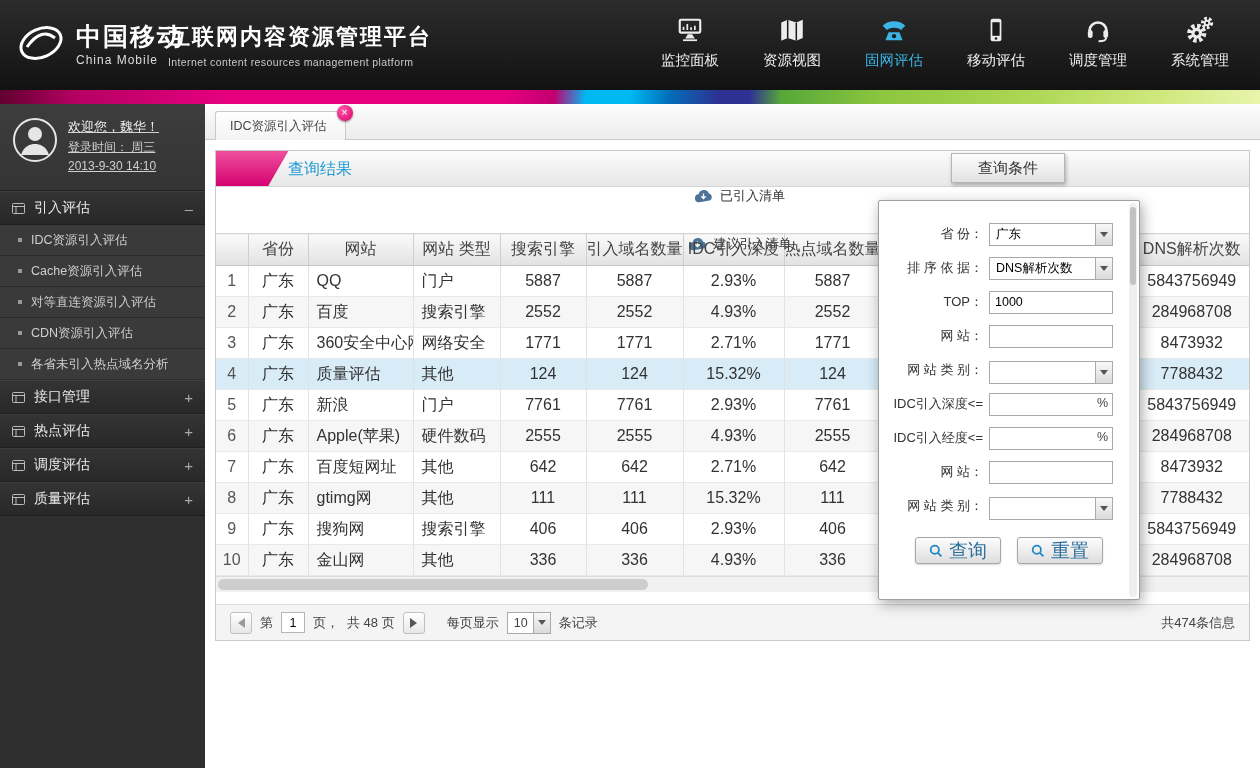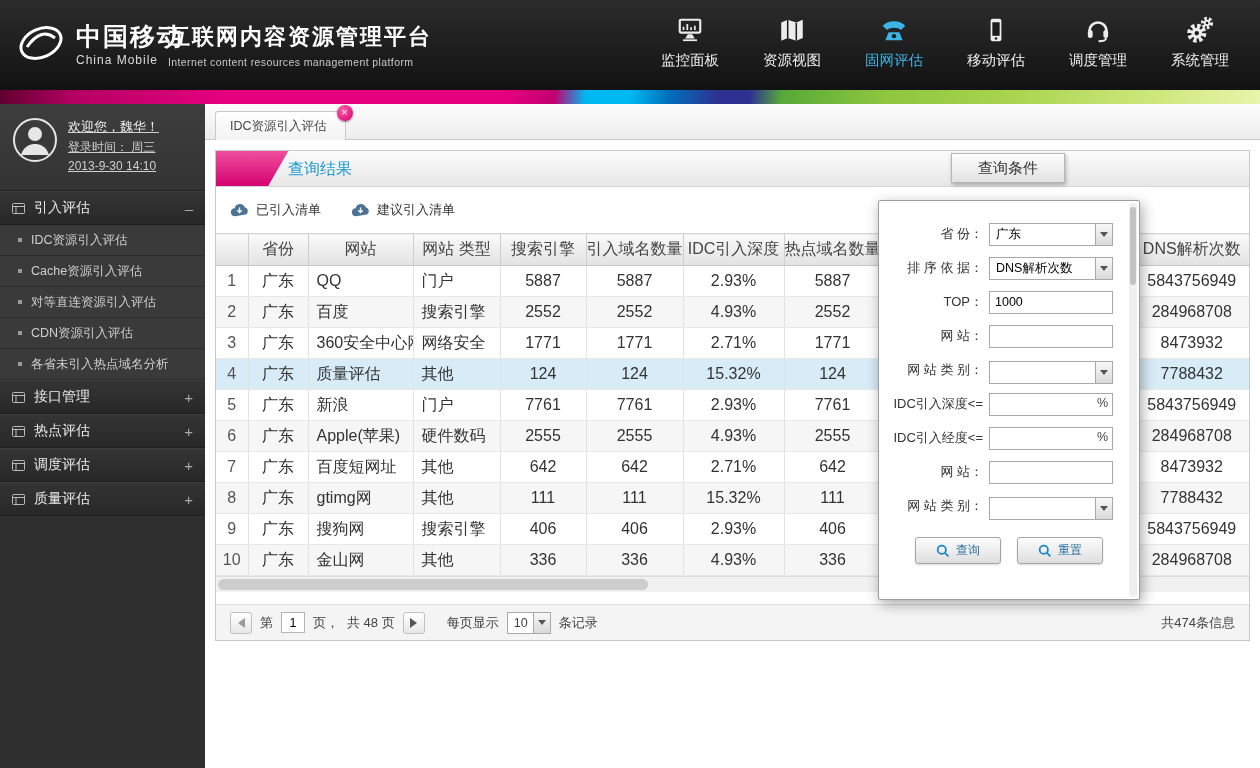--- a/index.html
+++ b/index.html
@@ -57,21 +57,21 @@
   .panel { position:absolute; left:10px; top:46px; width:1035px; border:1px solid #c9c9c9; background:#fff; }
   .ph { position:relative; height:36px; background:linear-gradient(#fcfcfc,#e7e7e7);
         border-bottom:1px solid #d5d5d5; overflow:hidden; }
   .accent { position:absolute; left:-18px; top:0; width:80px; height:36px;
         background:linear-gradient(#ef4f9e,#d40070); transform:skewX(-30deg); }
   .ptitle { position:absolute; left:72px; top:0; line-height:36px; font-size:16px; color:#1f9ad3; }
   .qbtn { position:absolute; right:185px; top:3px; height:30px; padding:0 26px; line-height:28px;
         background:linear-gradient(#fdfdfd,#e2e2e2); border:1px solid #b5b5b5; font-size:15px; color:#333;
         box-shadow:1px 2px 4px rgba(0,0,0,.28); cursor:pointer; }
 
-  .toolbar { height:46px; display:flex; align-items:center; gap:30px; padding-left:14px; }
+  .toolbar { height:46px; display:flex; align-items:center; gap:30px; padding-left:14px;flex-direction:column; }
   .tbtn { display:flex; align-items:center; gap:7px; font-size:13px; color:#333; cursor:pointer; }
 
   table { width:1033px; border-collapse:collapse; table-layout:fixed; font-size:16px; color:#333; }
   thead th { height:32px; background:linear-gradient(#fafafa,#e2e2e2); border-left:1px solid #cfcfcf;
         border-top:1px solid #d6d6d6; border-bottom:1px solid #c6c6c6; font-weight:normal; color:#444; }
   thead th:first-child { border-left:none; }
   tbody td { height:31px; border-left:1px solid #e2e2e2; border-bottom:1px solid #e9e9e9;
         text-align:center; overflow:hidden; white-space:nowrap; }
   tbody td:first-child { border-left:none; color:#555; }
   td.web { text-align:left; padding-left:8px; }
@@ -104,21 +104,21 @@
   .prow { display:flex; align-items:center; height:34px; padding-right:17px; }
   .plab { width:104px; text-align:right; font-size:13px; color:#333; margin-right:6px; white-space:nowrap; }
   .pfield { position:relative; width:124px; height:23px; }
   .pinput { width:100%; height:100%; border:1px solid #a9a9a9; font-size:12.5px; padding:0 5px; background:#fff; }
   .pinput.pct { padding-right:18px; }
   .psel { width:100%; height:100%; }
   .psuffix { position:absolute; right:5px; top:3px; font-size:12.5px; color:#444; }
   .pbtn-row { display:flex; justify-content:center; gap:16px; margin-top:14px; }
   .pbtn { width:86px; height:27px; display:inline-flex; align-items:center; justify-content:center; gap:6px;
         background:linear-gradient(#fdfdfd,#dedede); border:1px solid #a5a5a5; border-radius:3px;
-        font-size:12px; color:#2b6f9c; cursor:pointer; box-shadow:0 1px 2px rgba(0,0,0,.15); }
+        font-size:19px; color:#2b6f9c; cursor:pointer; box-shadow:0 1px 2px rgba(0,0,0,.15); }
   .pscroll { position:absolute; right:2px; top:2px; bottom:2px; width:8px; background:#efefef; border-radius:4px; }
   .pthumb { position:absolute; left:1px; top:4px; width:6px; height:78px; background:#c2c2c2; border-radius:3px; }
 </style>
 </head>
 <body>
 
 <div class="page">
 
   <div class="hdr">
     <div class="logo-wrap">

